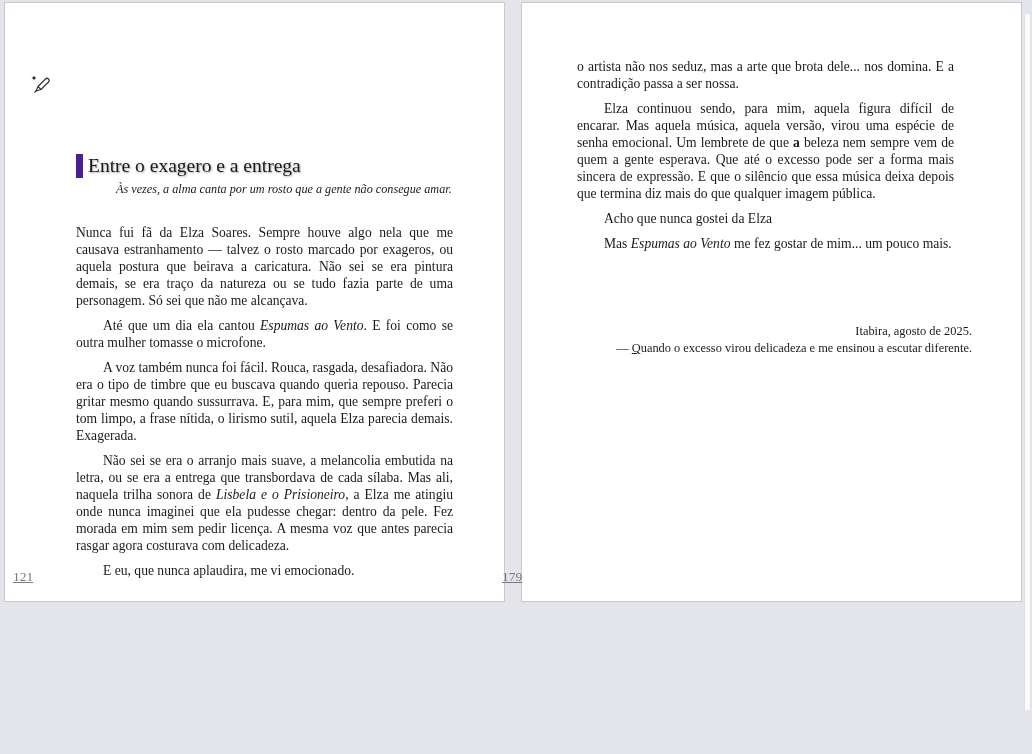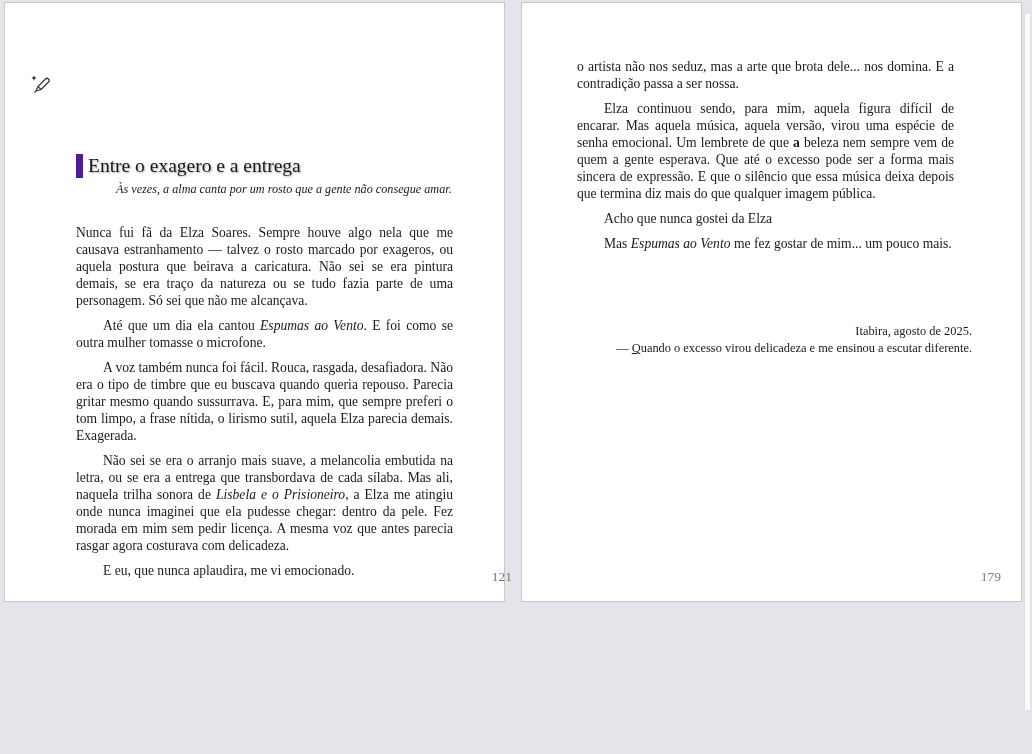--- a/index.html
+++ b/index.html
@@ -47,22 +47,22 @@
     font-size: 12.2px; font-style: italic; line-height: 16px; margin-left: 40px;
   }
   .grammar-flag {
     text-decoration: underline double #3b6fd6;
     text-underline-offset: 2px;
   }
   em { font-style: italic; }
   .bold-a { font-weight: bold; }
   .page-number {
     position: absolute; bottom: 16px; width: 100%;
-    text-align: right;
-    font-size: 13.5px; color: #7a7a7a;
+    text-align: left;
+    font-size: 13.5px; color: #7a7a7a; text-decoration: underline;
   }
   #page-left .page-number { left: 8px; }
   #page-right .page-number { left: -20px; }
   .ai-icon {
     position: absolute; left: 26px; top: 71px; width: 20px; height: 20px;
     cursor: pointer;
   }
   .signature {
     position: absolute; right: 49px; width: 420px;
     text-align: right; font-size: 12.4px; line-height: 17px;

